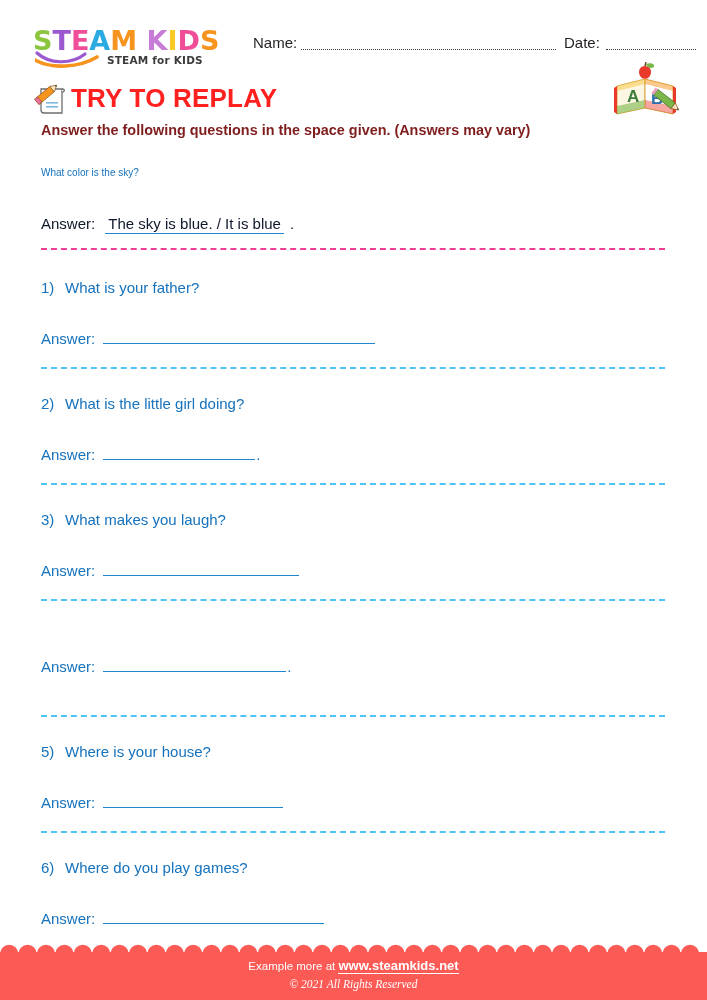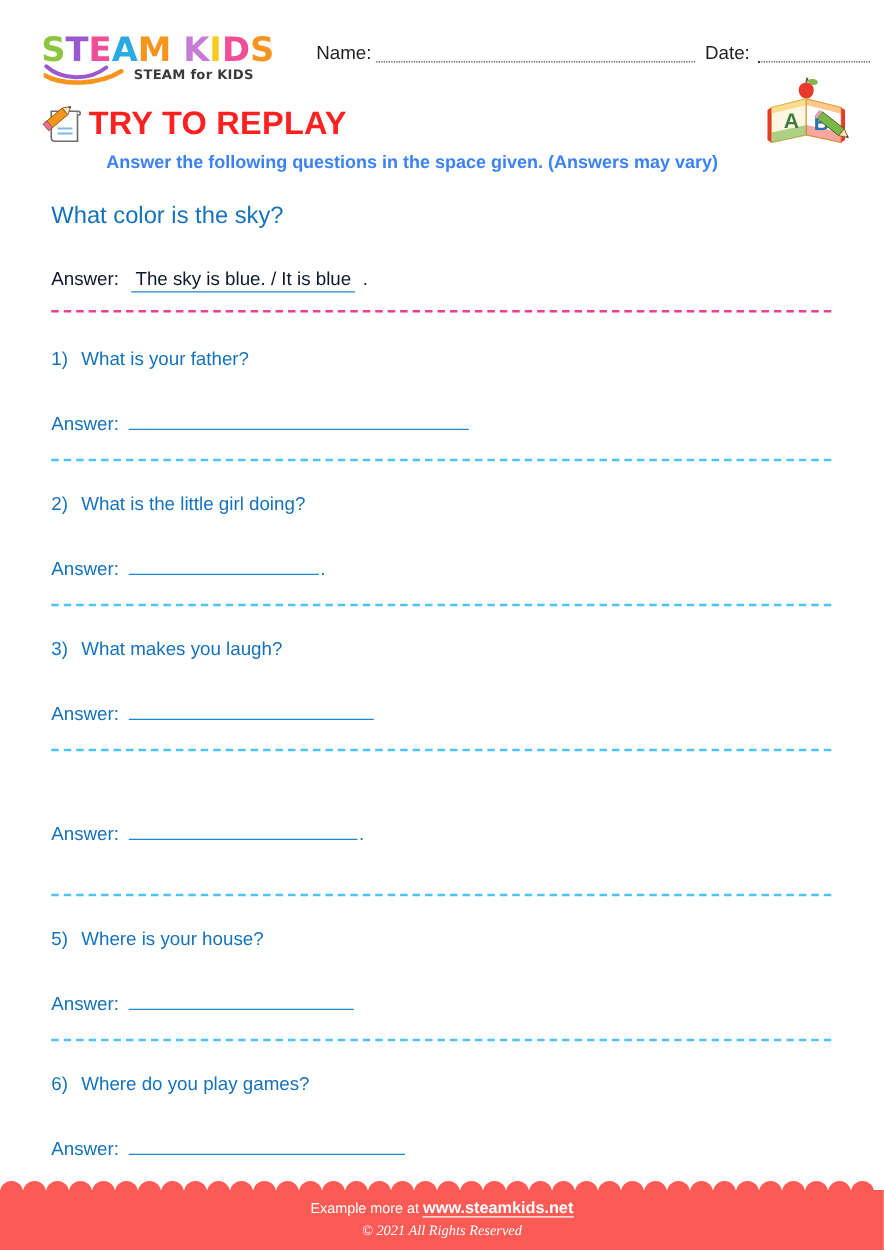--- a/index.html
+++ b/index.html
@@ -128,31 +128,30 @@
   .instr {
     position: absolute;
     left: 41px;
     top: 121px;
     width: 640px;
   }
   .instr-line {
     font-family: "Liberation Sans", sans-serif;
     font-weight: bold;
     font-size: 14.4px;
-    color: #3b82f6;
+    color: #7f1d1d;
     line-height: 19px;
     white-space: nowrap;
-    margin-left: 44px;
   }
   .example-q {
     position: absolute;
     left: 41px;
     top: 163px;
     font-family: "Liberation Sans", sans-serif;
-    font-size: 19px;
+    font-size: 10px;
     color: #1572bd;
     line-height: 20px;
     white-space: nowrap;
   }
 
   .example-answer {
     position: absolute;
     left: 41px;
     top: 215px;
     font-size: 15px;

